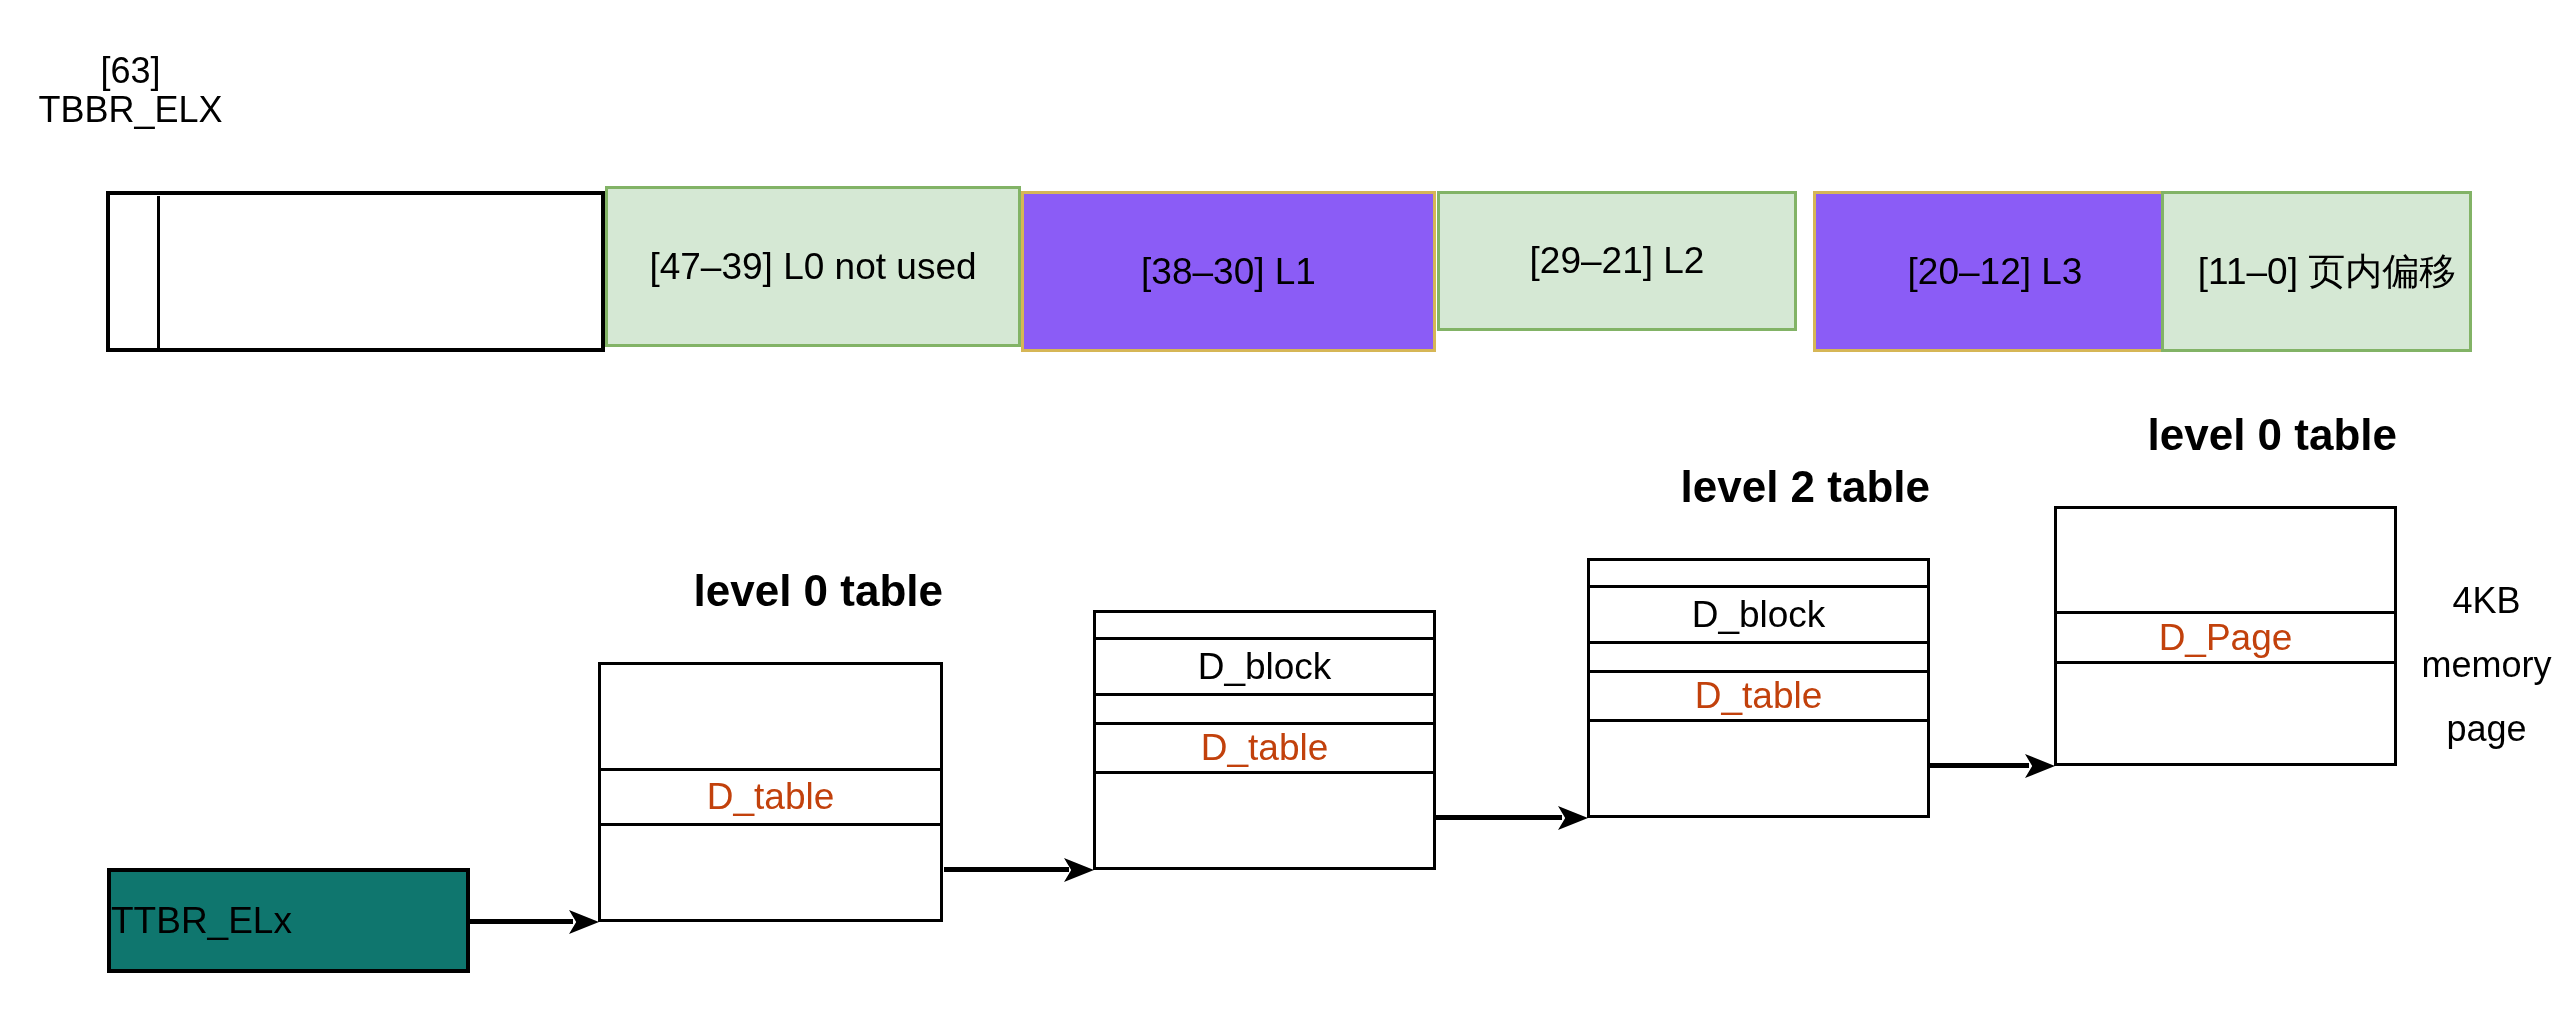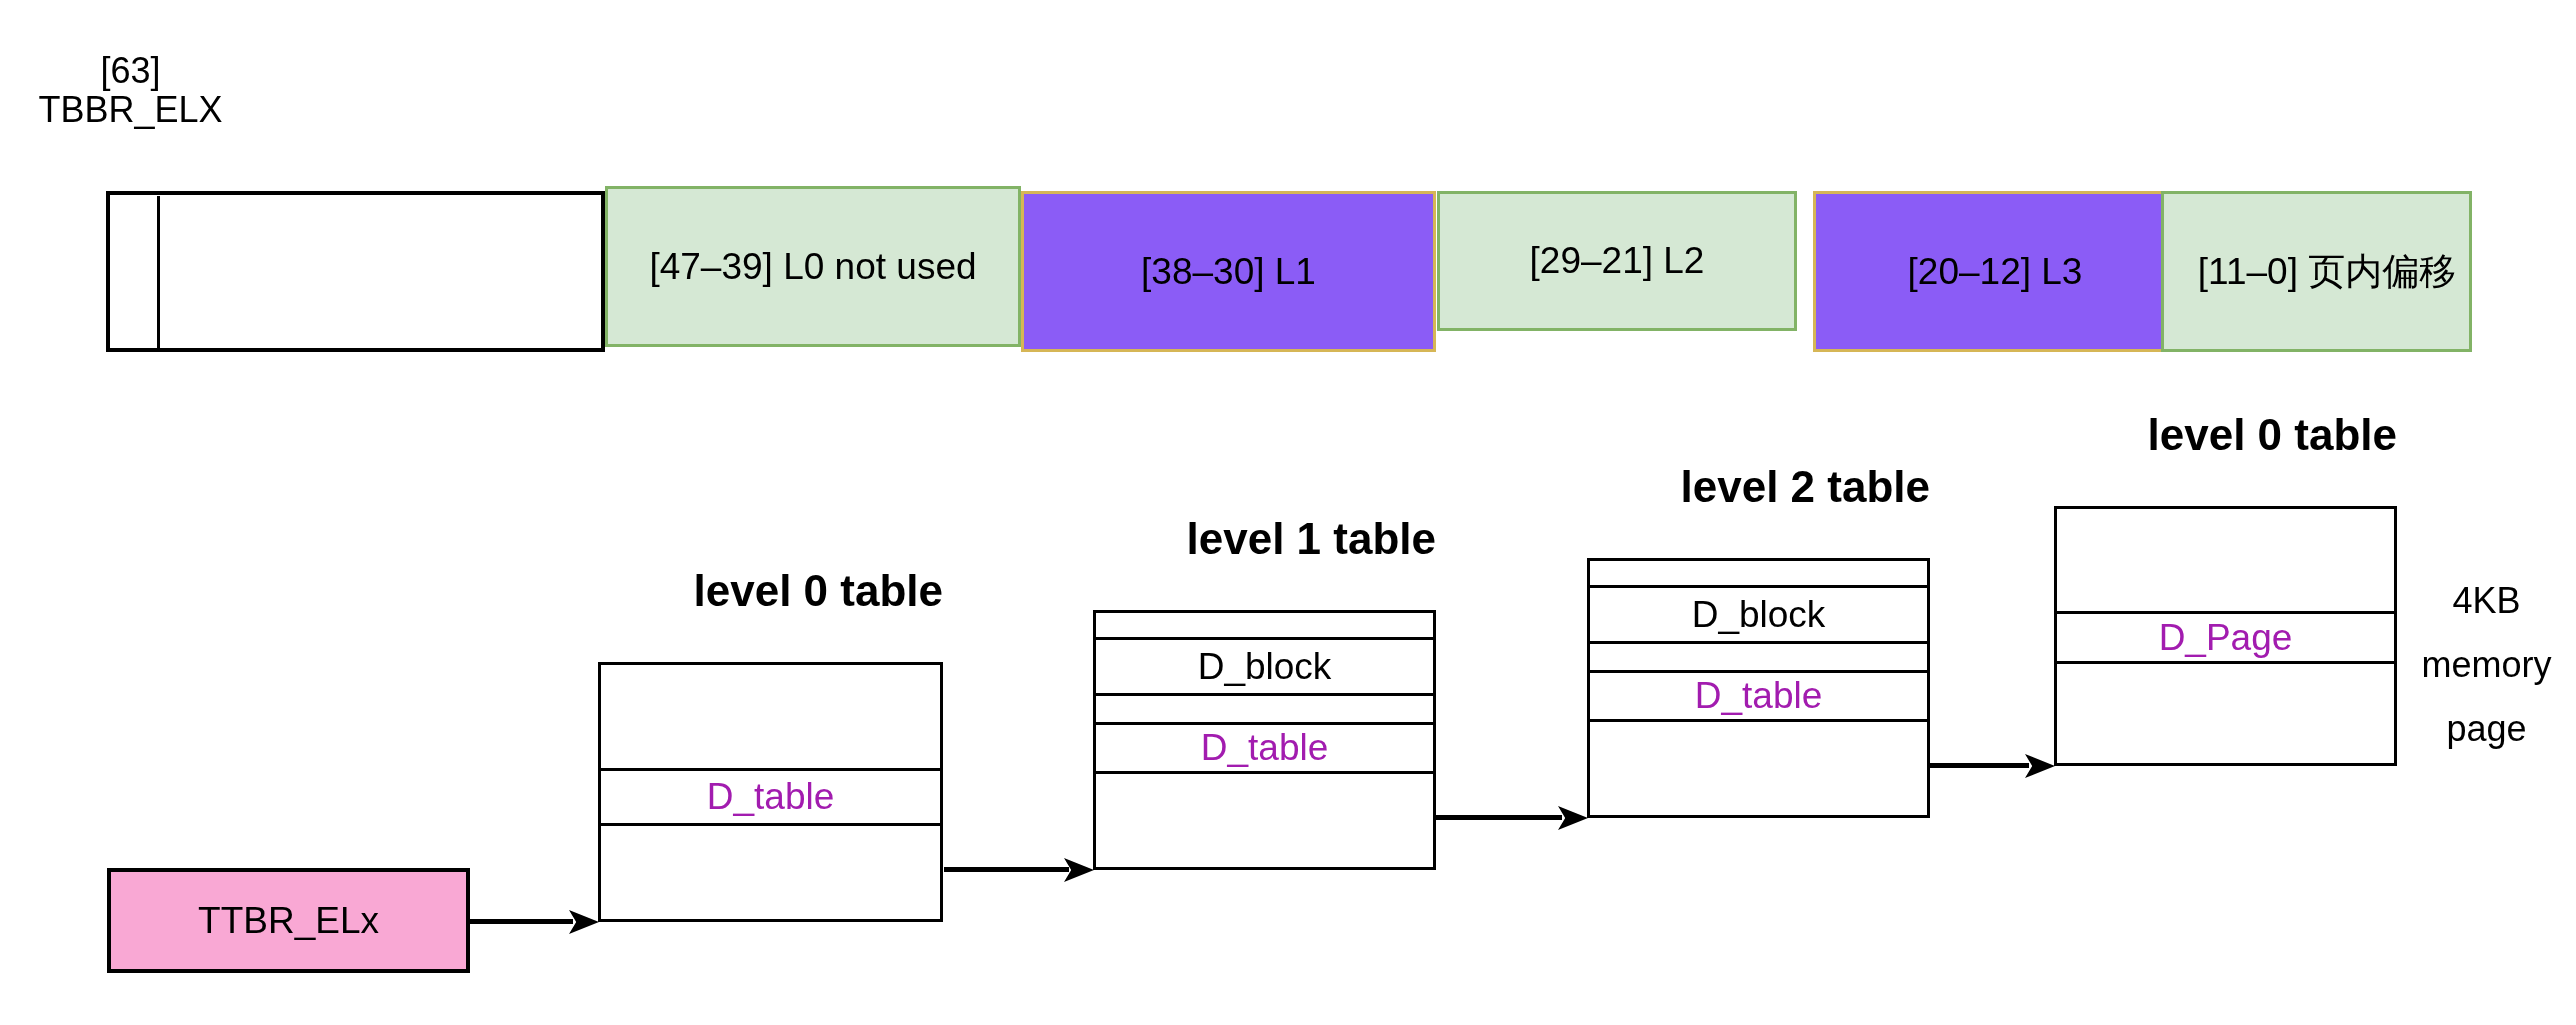--- a/index.html
+++ b/index.html
@@ -50,35 +50,35 @@
   }
   .tbl-row{
     display:flex;
     align-items:center;
     justify-content:center;
     font-size:37px;
     flex:0 0 auto;
   }
   .tbl-row.sep{border-top:3.1px solid #000;}
   .tbl-row.grow{flex:1 1 auto;}
-  .muted{color:#a21caf;}
+  .muted{color:#c2410c;}
   .tbl-title{
     text-align:right;
     font-size:44px;
     white-space:nowrap;
     font-weight:bold;
   }
 
   
   .ttbr{
-    background:#f9a8d4;
+    background:#0f766e;
     border:4.7px solid #000;
     display:flex;
     align-items:center;
-    justify-content:center;
+    justify-content:flex-start;
     font-size:37px;
   }
 
   
   .arrow-line{background:#000;height:4.7px;}
   .arrow-head{
     width:30px;height:24px;
     background:#000;
     -webkit-clip-path:polygon(0 0,100% 50%,0 100%,24% 50%);
     clip-path:polygon(0 0,100% 50%,0 100%,24% 50%);
@@ -135,21 +135,20 @@
 
   <div class="abs tbl-title" style="left:598px;top:566px;width:345px;">level 0 table</div>
   <div class="abs tbl" style="left:598px;top:662px;width:345px;height:260px;">
     <div class="tbl-row" style="height:103px;"></div>
     <div class="tbl-row sep" style="height:52px;">
       <span class="muted">D_table</span>
     </div>
     <div class="tbl-row sep grow"></div>
   </div>
 
-  <div class="abs tbl-title" style="left:1093px;top:514px;width:343px;">level 1 table</div>
   <div class="abs tbl" style="left:1093px;top:610px;width:343px;height:260px;">
     <div class="tbl-row" style="height:24px;"></div>
     <div class="tbl-row sep" style="height:53px;">
       <span>D_block</span>
     </div>
     <div class="tbl-row sep" style="height:26px;"></div>
     <div class="tbl-row sep" style="height:46px;">
       <span class="muted">D_table</span>
     </div>
     <div class="tbl-row sep grow"></div>

